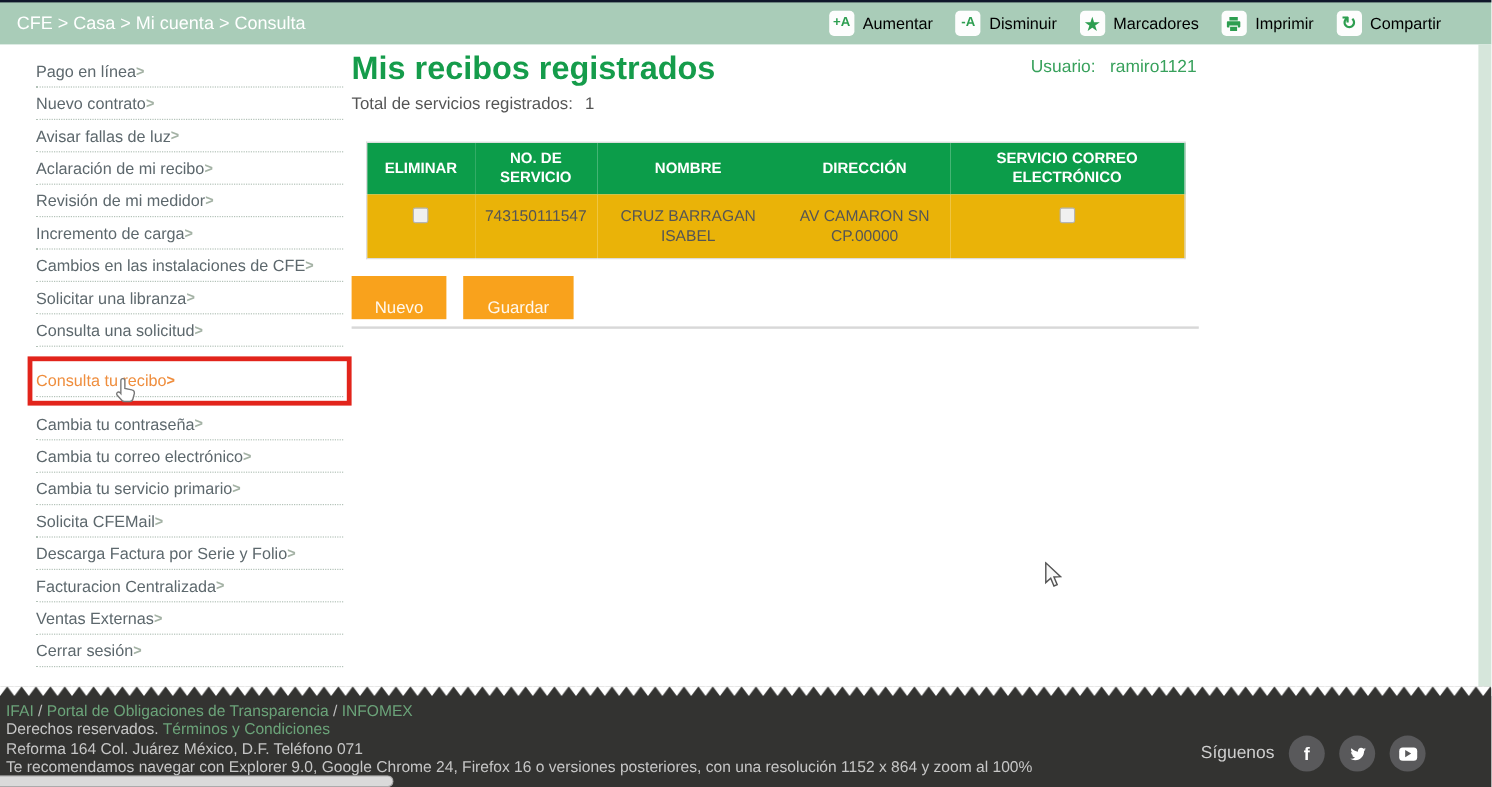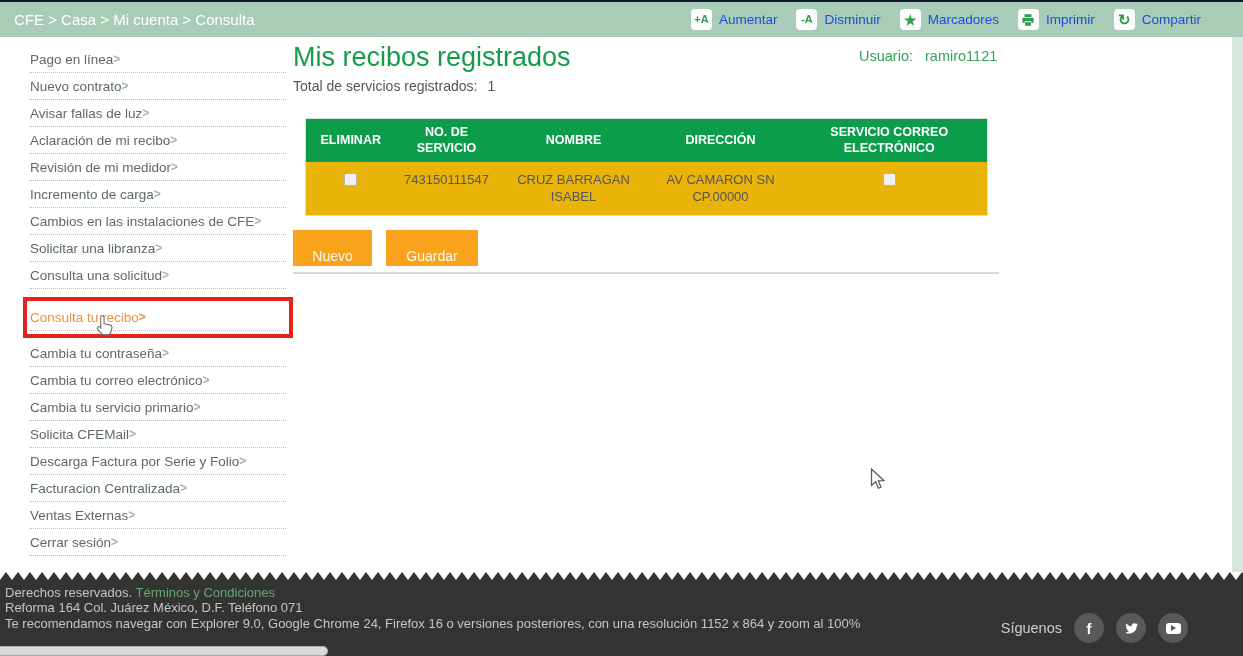--- a/index.html
+++ b/index.html
@@ -22,37 +22,37 @@
   .crumb { color: #fff; font-size: 15px; cursor: pointer; }
   .toolbar { display: flex; align-items: center; gap: 19px; margin-right: 28px; }
   .tb-item { display: flex; align-items: center; gap: 7px; cursor: pointer; }
   .tb-icon {
     width: 21px; height: 21px; background: #fdfdfd; border-radius: 4px;
     color: #2d9e50; font-weight: bold; font-size: 11px;
     display: flex; align-items: center; justify-content: center; line-height: 1;
   }
   .tb-icon.star { font-size: 14px; }
   .tb-icon.share { font-size: 15px; }
-  .tb-label { color: #1d4ed8; font-size: 13.5px; }
+  .tb-label { color: #000000; font-size: 13.5px; }
   .right-strip { position: absolute; top: 37px; right: 0; width: 11px; height: 535px; background: #d6e6db; }
 
   
   .sidebar { position: absolute; left: 30px; top: 46px; width: 256px; }
   .side-item {
     height: 27px; display: flex; align-items: center; justify-content: flex-start;
     border-bottom: 1px dotted #b3c2b8; cursor: pointer;
   }
   .s-label { font-size: 13.5px; color: #5d686d; }
   .s-chev { font-size: 12px; color: #a4b2a5; font-weight: bold; }
   .side-item.active { outline: 4px solid #e2241b; outline-offset: 3px; margin: 15px 0 9px; }
   .side-item.active .s-label, .side-item.active .s-chev { color: #ef8e3e; }
 
   
   .content { position: absolute; left: 293px; top: 42px; width: 712px; }
-  .title { margin: 0; font-size: 27px; line-height: 30px; color: #159c4b; font-weight: normal; }
+  .title { margin: 0; font-size: 27px; line-height: 30px; color: #159c4b; font-weight: bold; }
   .total { font-size: 14px; color: #555; margin-top: 6px; height: 17px; }
   .total .val { margin-left: 10px; }
   .user { position: absolute; left: 566px; top: 6px; font-size: 14.5px; color: #38a15c; }
   .user .uval { margin-left: 12px; margin-top: 36px; }
   .perpage { position: absolute; left: 560px; top: 44px; display: flex; align-items: center; gap: 8px; font-size: 14px; color: #555; }
   .select {
     width: 54px; height: 24px; border: 1px solid #c0c0c0; background: #fff;
     display: flex; align-items: center; justify-content: space-between;
     padding: 0 6px; color: #888; font-size: 13px; cursor: pointer;
   }
@@ -276,20 +276,21 @@
 <footer>
   <svg class="zig" width="1243" height="8">
     <defs>
       <pattern id="zz" width="12" height="8" patternUnits="userSpaceOnUse">
         <path d="M0,8 L6,0 L12,8 Z" fill="#333331"></path>
       </pattern>
     </defs>
     <rect width="1243" height="8" fill="url(#zz)"></rect>
   </svg>
   <div class="f-dark">
+    <div class="f-line" id="footer-links"><span class="grn">IFAI</span><span class="sep"> / </span><span class="grn">Portal de Obligaciones de Transparencia</span><span class="sep"> / </span><span class="grn">INFOMEX</span></div>
     <div class="f-line">
       <span>Derechos reservados.</span>
       <span class="grn">Términos y Condiciones</span>
     </div>
     <div class="f-line">Reforma 164 Col. Juárez México, D.F. Teléfono 071</div>
     <div class="f-line">Te recomendamos navegar con Explorer 9.0, Google Chrome 24, Firefox 16 o versiones posteriores, con una resolución 1152 x 864 y zoom al 100%</div>
     <div class="follow">
       <span>Síguenos</span>
       <span class="soc">
           <b>f</b>

